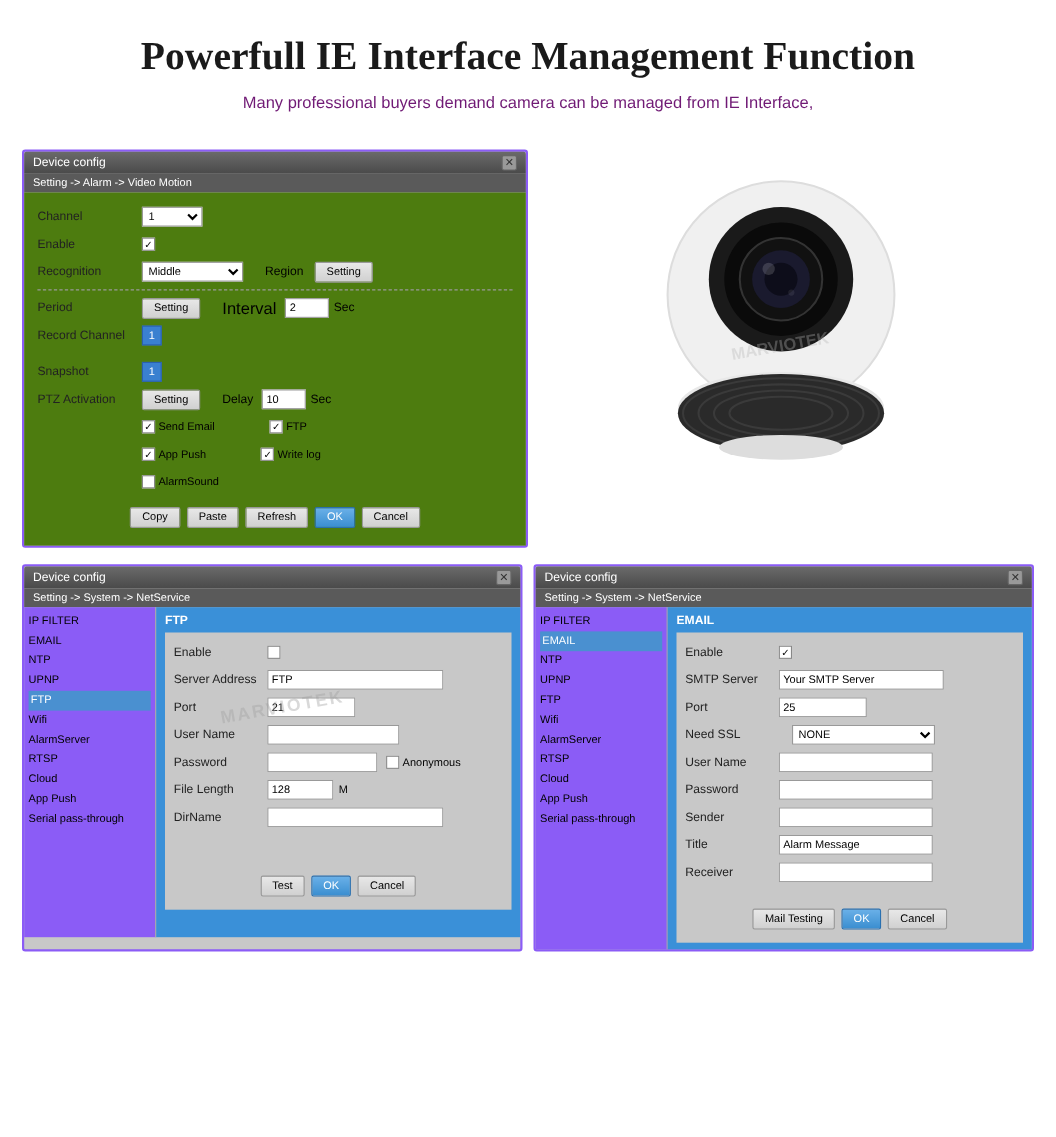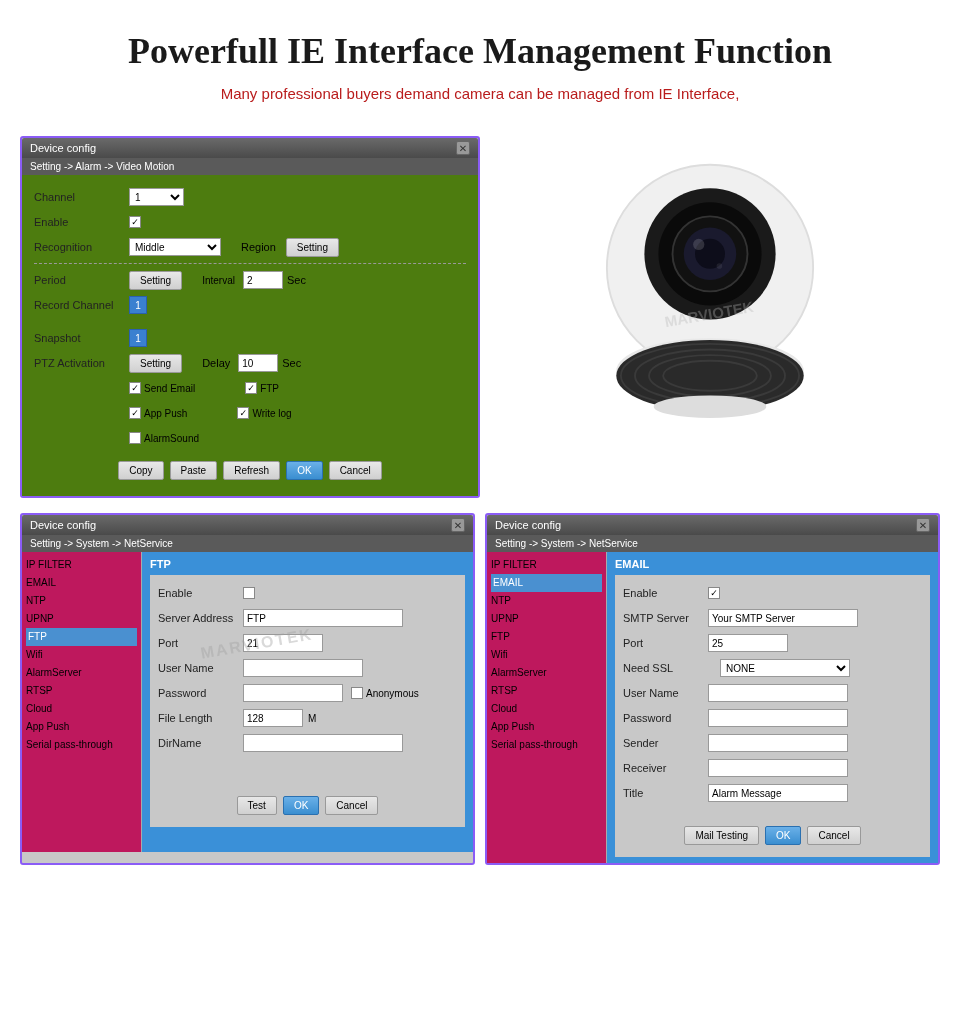--- a/index.html
+++ b/index.html
@@ -18,21 +18,21 @@
     }
     .main-title {
       font-size: 36px;
       font-weight: 700;
       color: #1a1a1a;
       margin-bottom: 10px;
       font-family: Georgia, serif;
     }
     .sub-title {
       font-size: 15px;
-      color: #b91c1c;
+      color: #701a75;
       line-height: 1.6;
     }
 
     
     .top-row {
       display: flex;
       gap: 0;
       padding: 10px 20px 15px;
       align-items: flex-start;
     }
@@ -187,21 +187,21 @@
     
     .bottom-row {
       display: flex;
       gap: 10px;
       padding: 0 20px 20px;
     }
 
     
     .sidebar-list {
       width: 120px;
-      background: #be185d;
+      background: #8b5cf6;
       padding: 4px;
       font-size: 10px;
       line-height: 1.7;
       border-right: 1px solid #aaa;
     }
 
     
     .watermark {
       position: absolute;
       color: rgba(160,160,160,0.4);
@@ -262,21 +262,21 @@
         </select>
         <span style="margin-left:20px;font-size:11px;">Region</span>
         <button class="btn" style="margin-left:10px;">Setting</button>
       </div>
 
       <hr class="divider">
 
       <div class="form-row">
         <div class="form-label">Period</div>
         <button class="btn">Setting</button>
-        <span style="margin-left:20px;font-size:10px;">Interval</span>
+        <span style="margin-left:20px;font-size:15px;">Interval</span>
         <input class="form-input form-input-sm" style="margin-left: 8px; width: 40px;" value="2">
         <span style="margin-left:4px;font-size:11px;">Sec</span>
       </div>
 
       <div class="form-row">
         <div class="form-label">Record Channel</div>
         <div class="num-box">1</div>
       </div>
 
       <div style="height:8px;"></div>
@@ -496,26 +496,26 @@
           </div>
           <div class="form-row">
             <div class="form-label" style="width:85px;">Password</div>
             <input class="form-input" type="password" style="width: 140px;">
           </div>
           <div class="form-row">
             <div class="form-label" style="width:85px;">Sender</div>
             <input class="form-input" style="width: 140px;">
           </div>
           <div class="form-row">
+            <div class="form-label" style="width:85px;">Title</div>
+            <input class="form-input" style="width: 140px;" value="Alarm Message">
+          </div>
+          <div class="form-row">
             <div class="form-label" style="width:85px;">Receiver</div>
             <input class="form-input" style="width: 140px;">
-          </div>
-          <div class="form-row">
-            <div class="form-label" style="width:85px;">Title</div>
-            <input class="form-input" style="width: 140px;" value="Alarm Message">
           </div>
 
           <div style="height:10px;"></div>
 
           <div class="btn-bar">
             <button class="btn">Mail Testing</button>
             <button class="btn btn-blue">OK</button>
             <button class="btn">Cancel</button>
           </div>
         </div>

